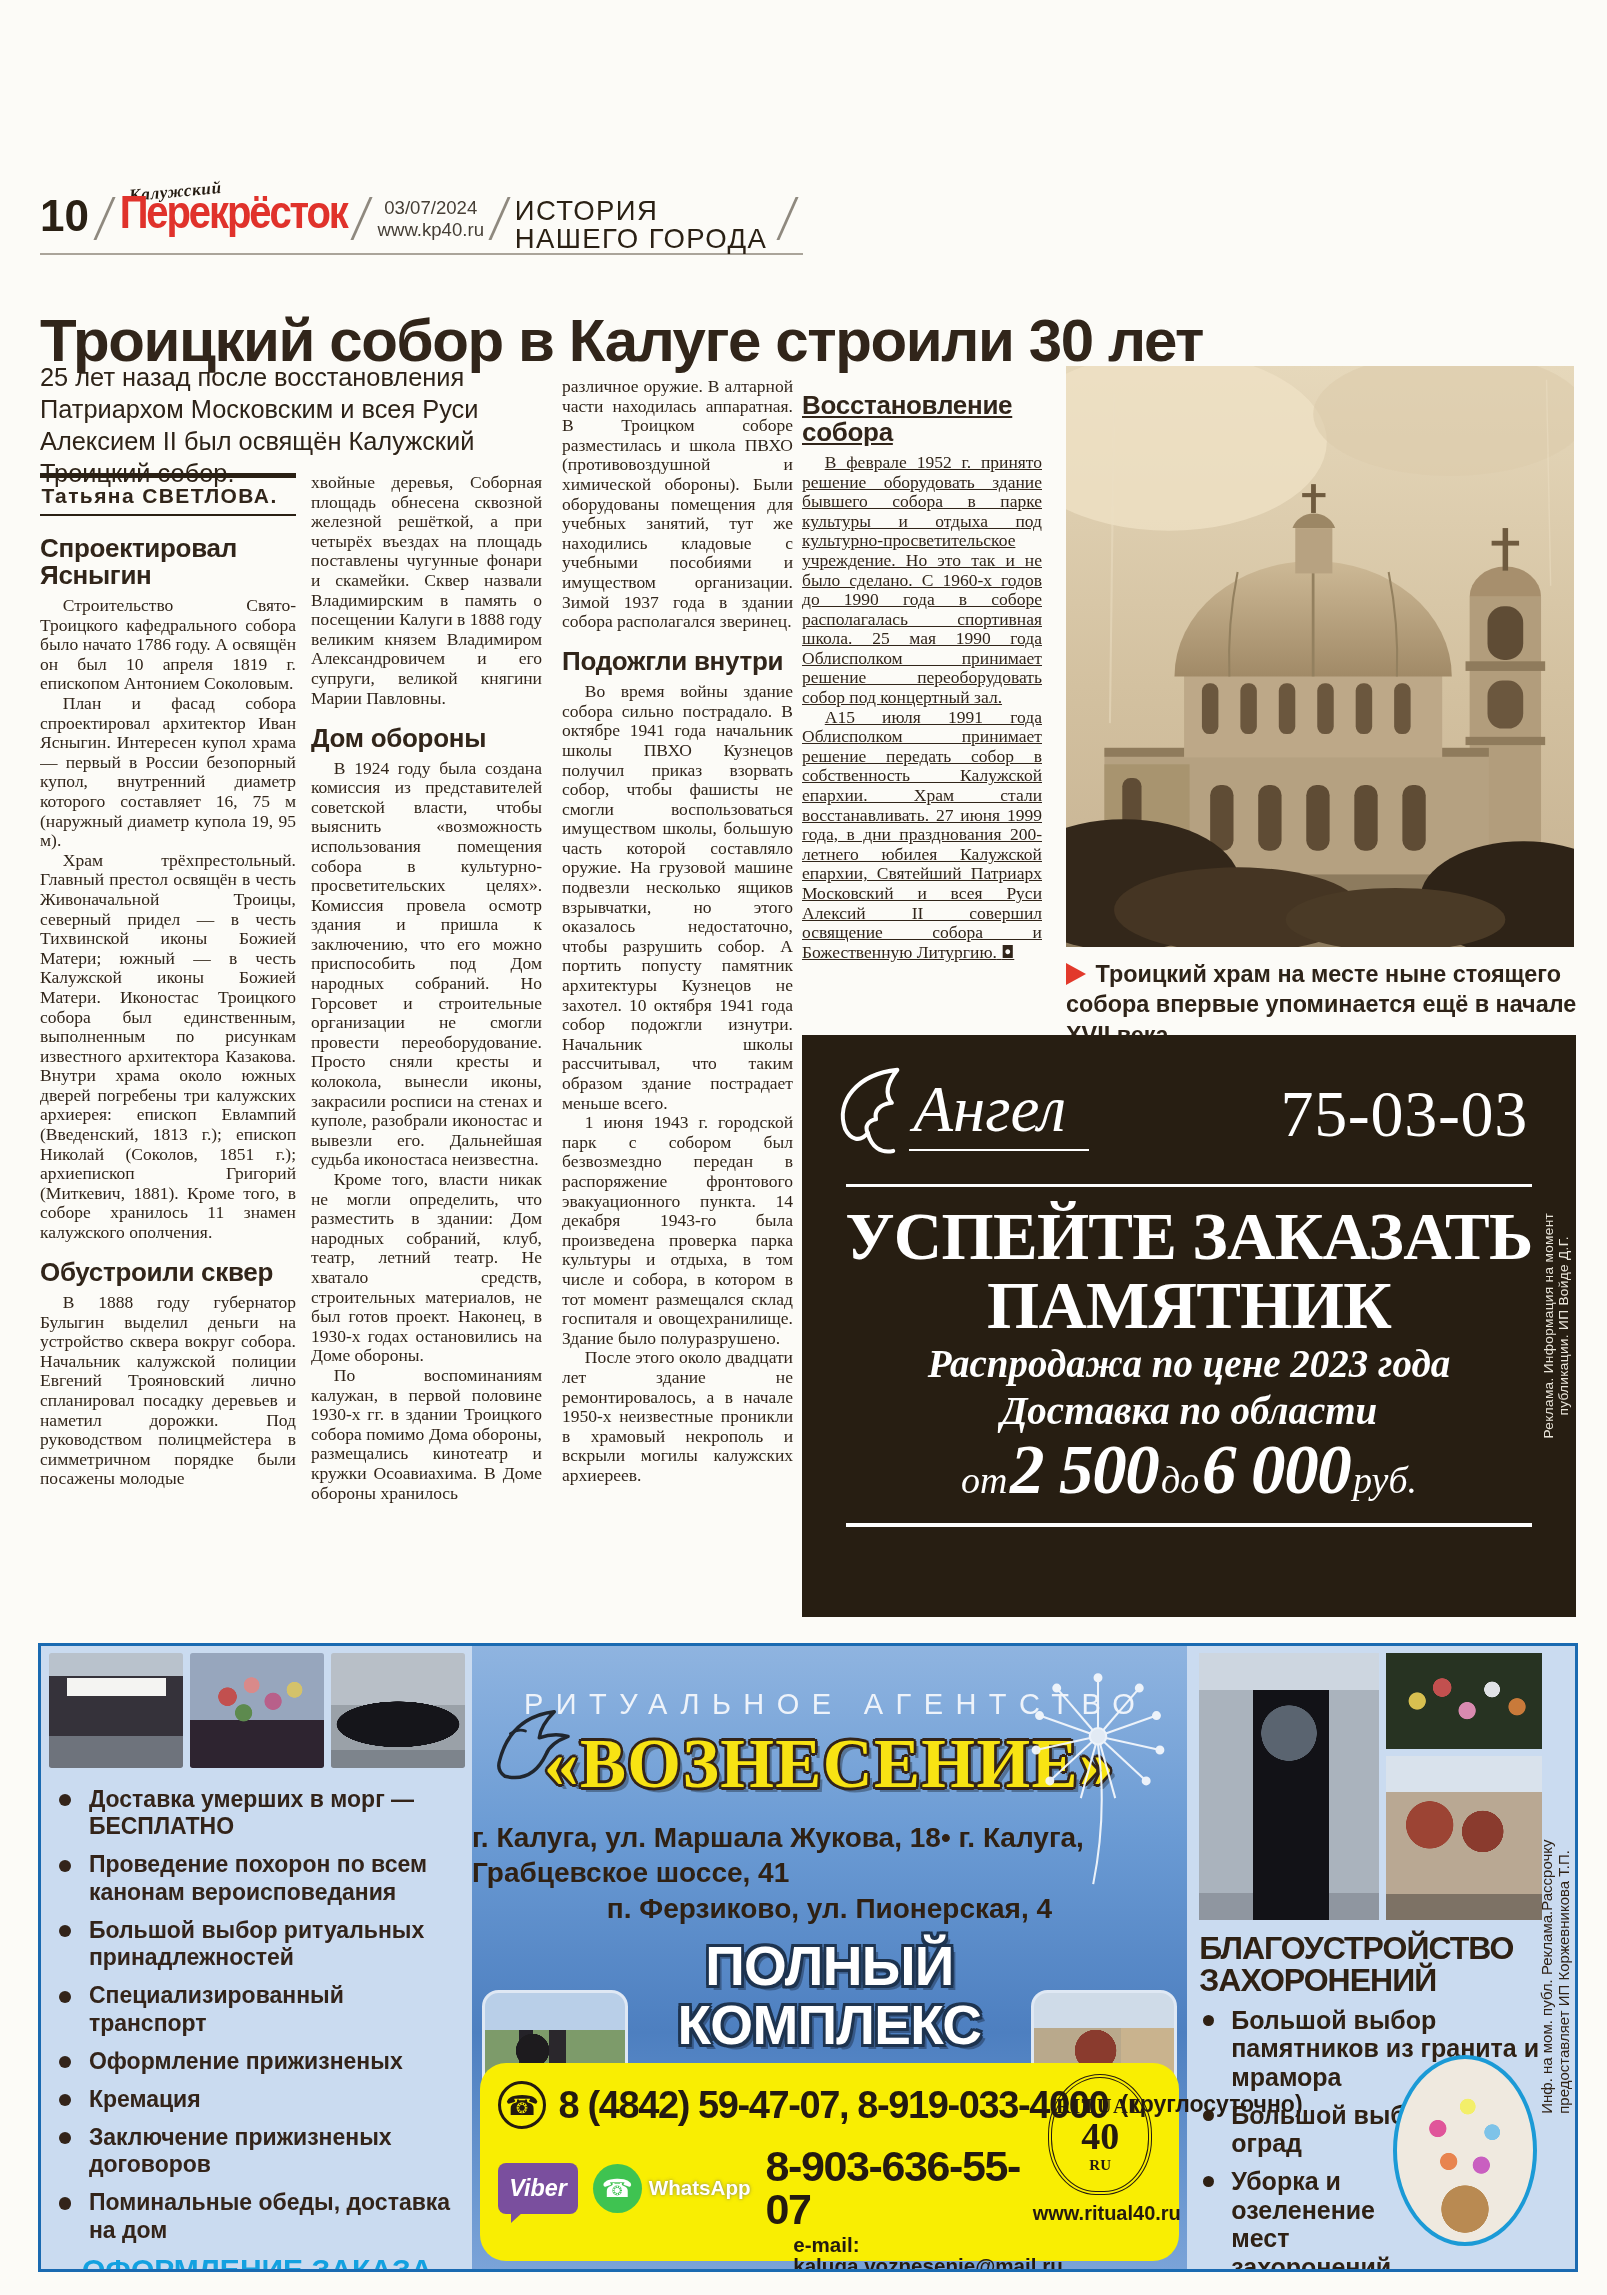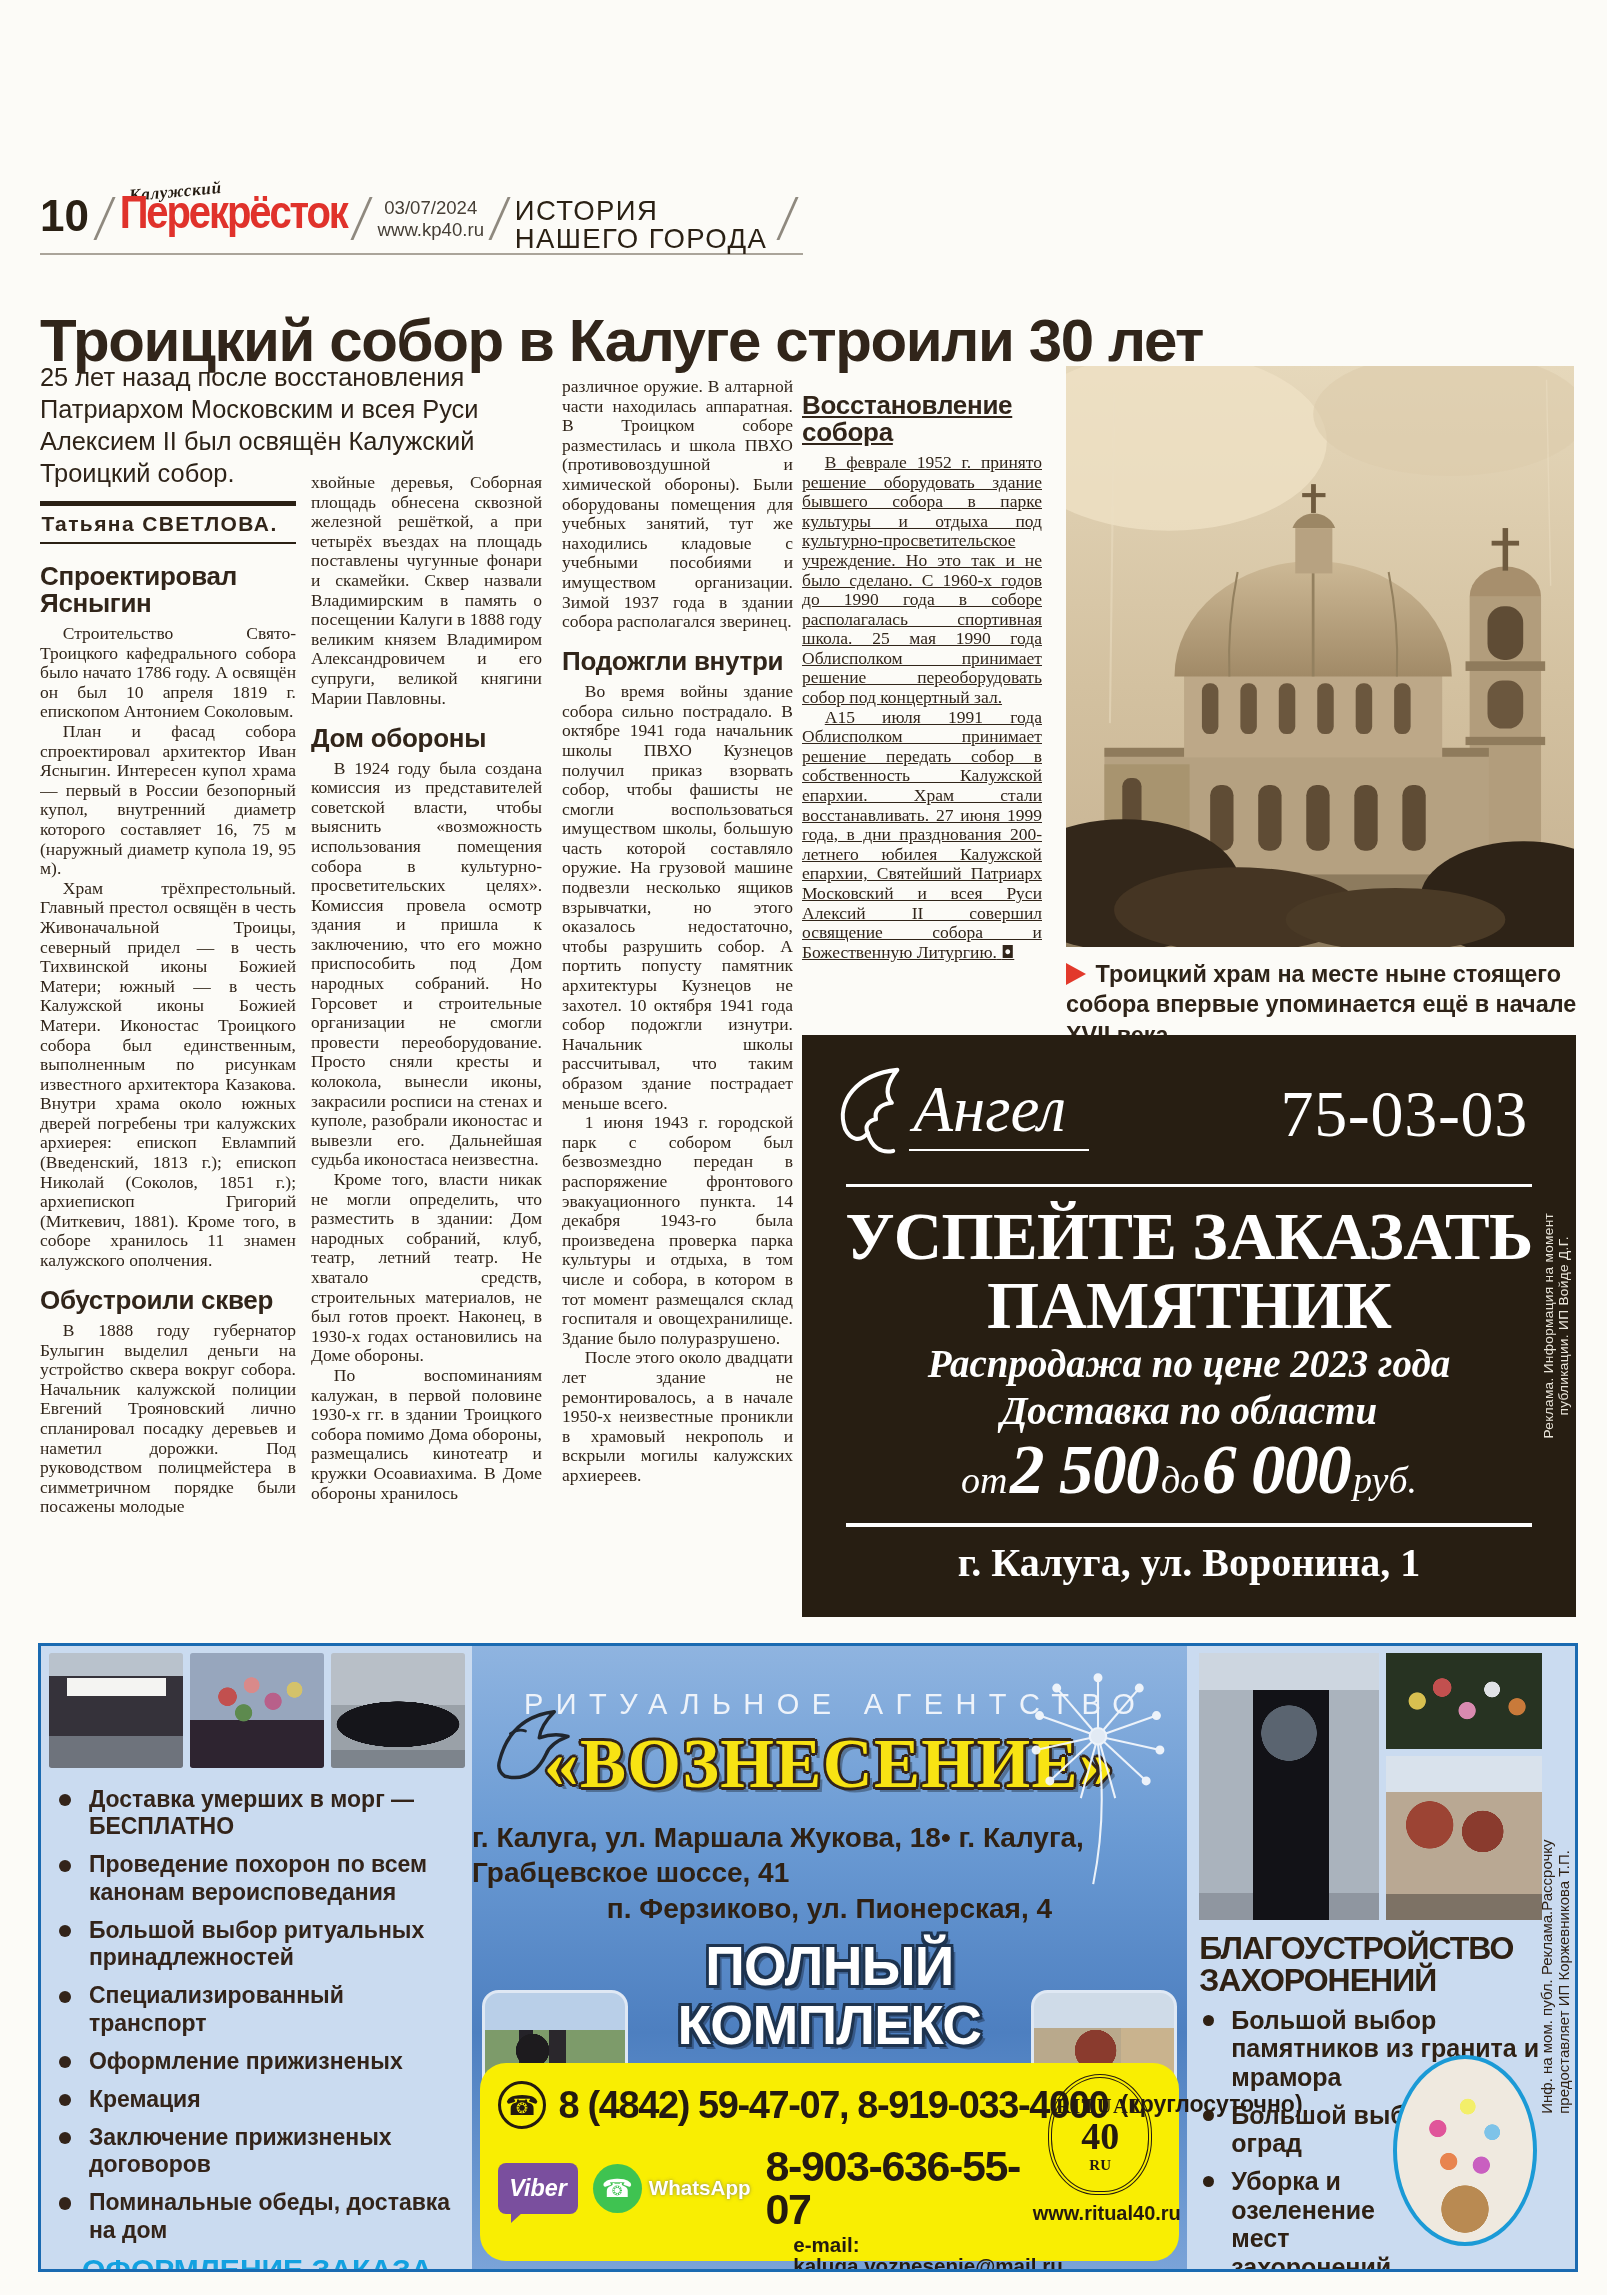--- a/index.html
+++ b/index.html
@@ -23,21 +23,21 @@
   
   .headline { position:absolute; left:40px; top:271px; width:1415px;
               font:bold 60px/1 "Liberation Sans", sans-serif; color:#31251a; letter-spacing:-1.4px; }
   .lede { position:absolute; left:40px; top:361px; width:491px;
           font:25.4px/1.26 "Liberation Sans", sans-serif; color:#2e2318; }
 
   
   .col { position:absolute; overflow:hidden; font-size:17.5px; line-height:1.12; text-align:justify; }
   .col p { margin:0; text-indent:1.3em; }
   .col p.cont { text-indent:0; }
-  .col1 { left:40px;  top:501px; width:256px; height:1149px; }
+  .col1 { left:40px;  top:473px; width:256px; height:1149px; }
   .col2 { left:311px; top:473px; width:231px; height:1149px; }
   .col3 { left:562px; top:377px; width:231px; height:1245px; }
   .col4 { left:802px;top:392px; width:240px; height:660px;text-decoration:underline;  }
   .byline { border-top:5.5px solid #2a2014; border-bottom:2.7px solid #2a2014; padding:6.9px 1.4px 8.2px;
             font:bold 21px/1 "Liberation Sans", sans-serif; letter-spacing:1.4px; margin-bottom:19px; text-align:left; }
   .subhead { font:bold 26px/1.04 "Liberation Sans", sans-serif; letter-spacing:-0.3px;
              margin:16.5px 0 6.9px; text-align:left; }
   .subhead.first { margin-top:0; }
   .endmark { font-family:"DejaVu Sans", sans-serif; font-size:16.5px; }
 
@@ -341,21 +341,20 @@
     <div class="angel-sale">Распродажа по цене 2023 года</div>
     <div class="angel-sale">Доставка по области</div>
     <div class="angel-price">
       <span class="sm">от</span>
       <span class="big">2 500</span>
       <span class="sm">до</span>
       <span class="big">6 000</span>
       <span class="sm">руб.</span>
     </div>
     <div class="angel-rule"></div>
-    <div class="angel-addr">г. Калуга, ул. Воронина, 1</div>
     <div class="angel-legal">Реклама. Информация на момент публикации. ИП Войде Д.Г.</div>
   </div>
 
   <div class="bottom">
 
     <div class="bleft">
       <div class="strip">
         <div class="ph ph-store"></div>
         <div class="ph ph-coffin"></div>
         <div class="ph ph-hearse"></div>

